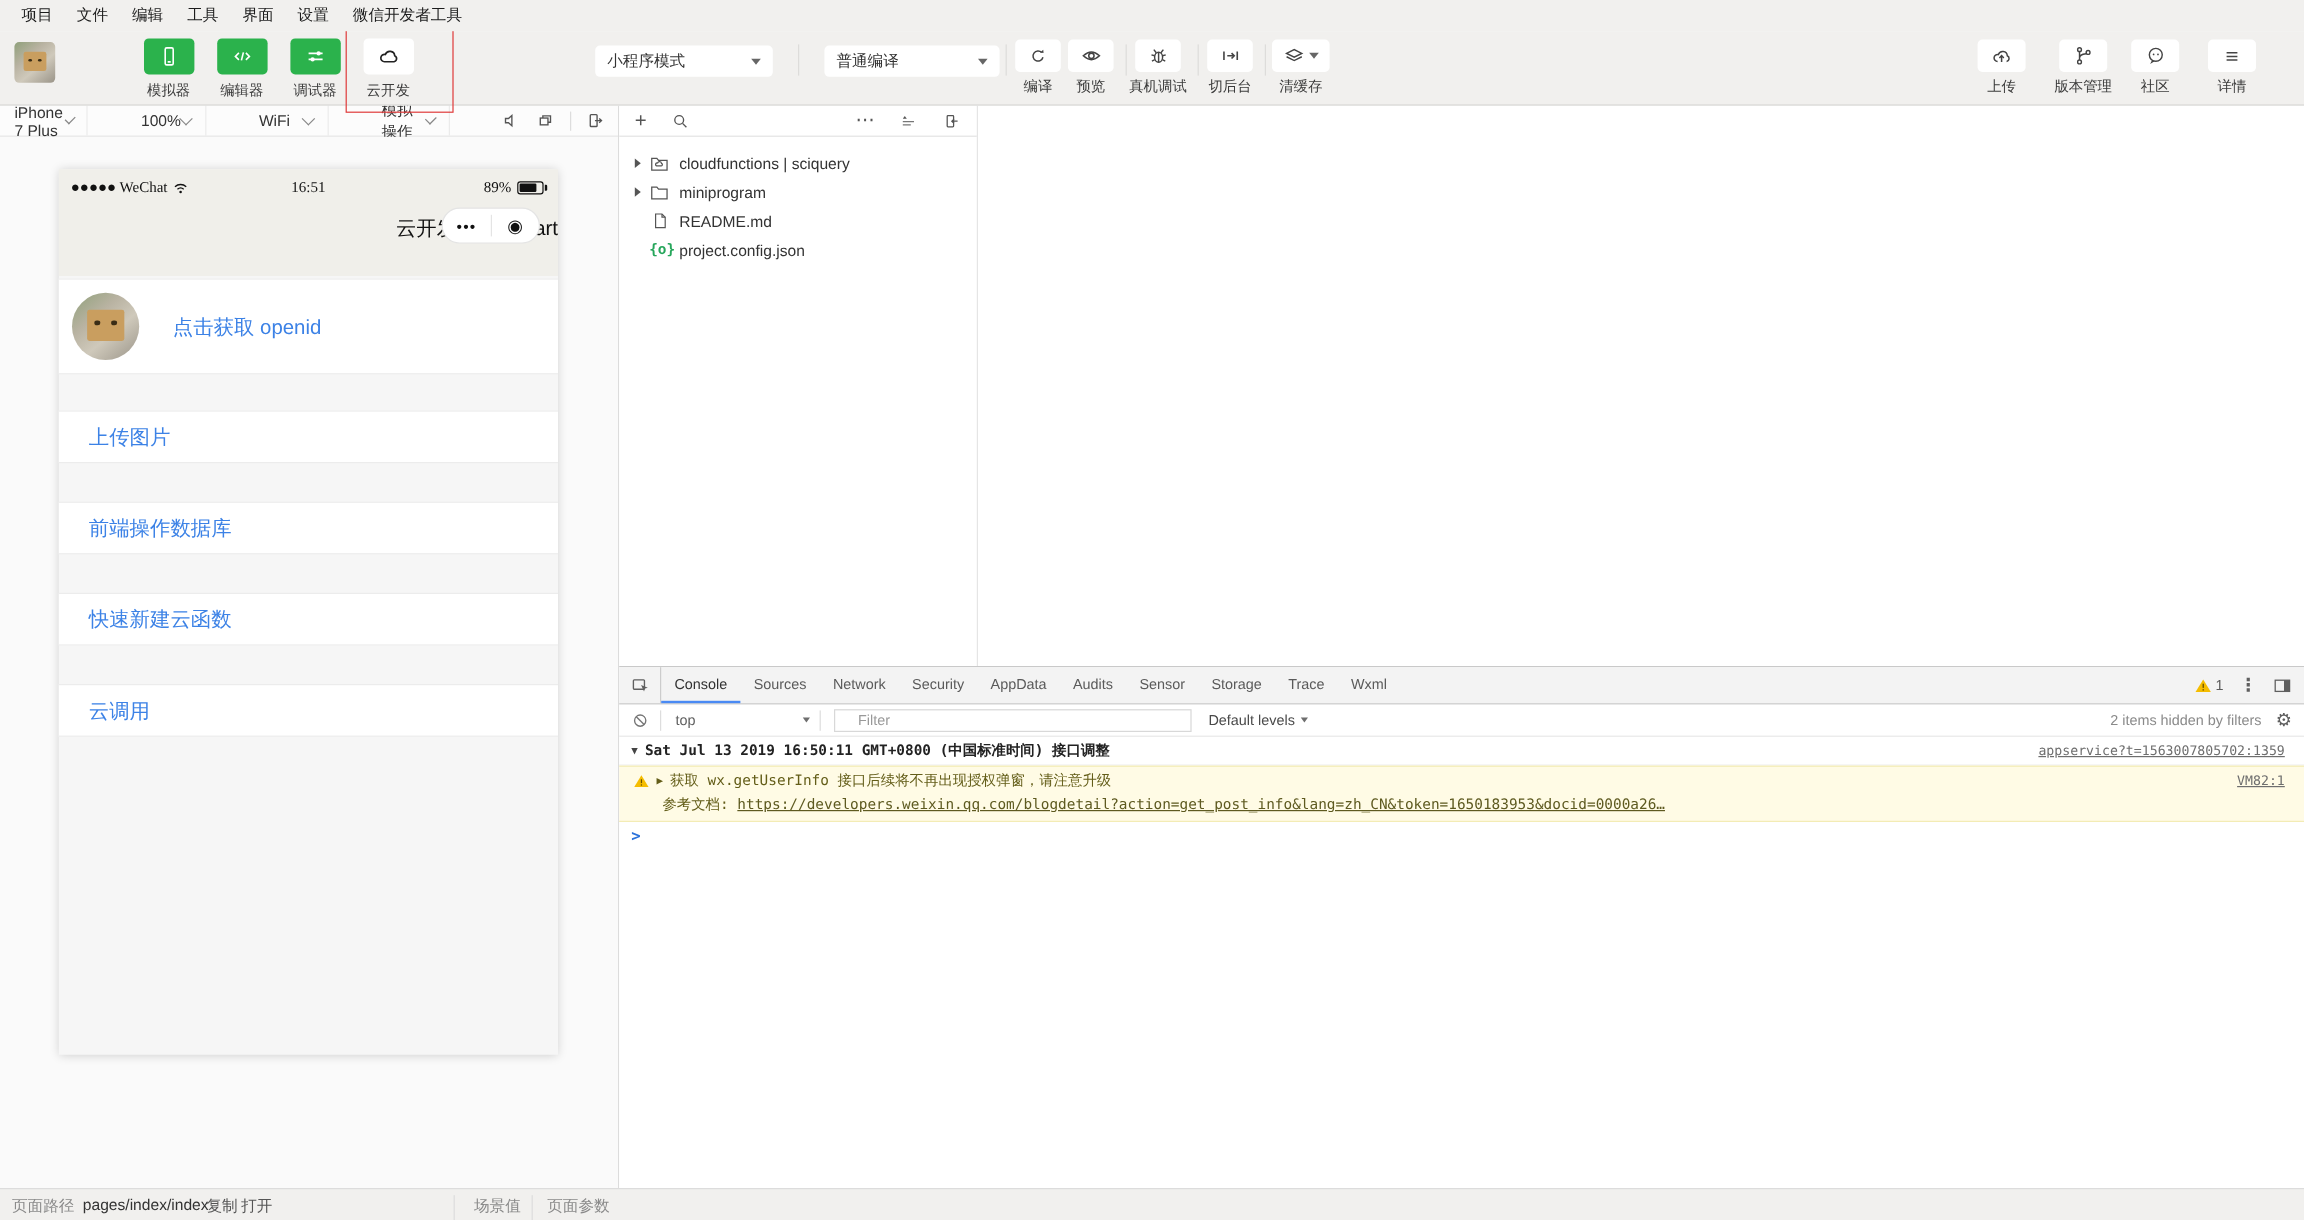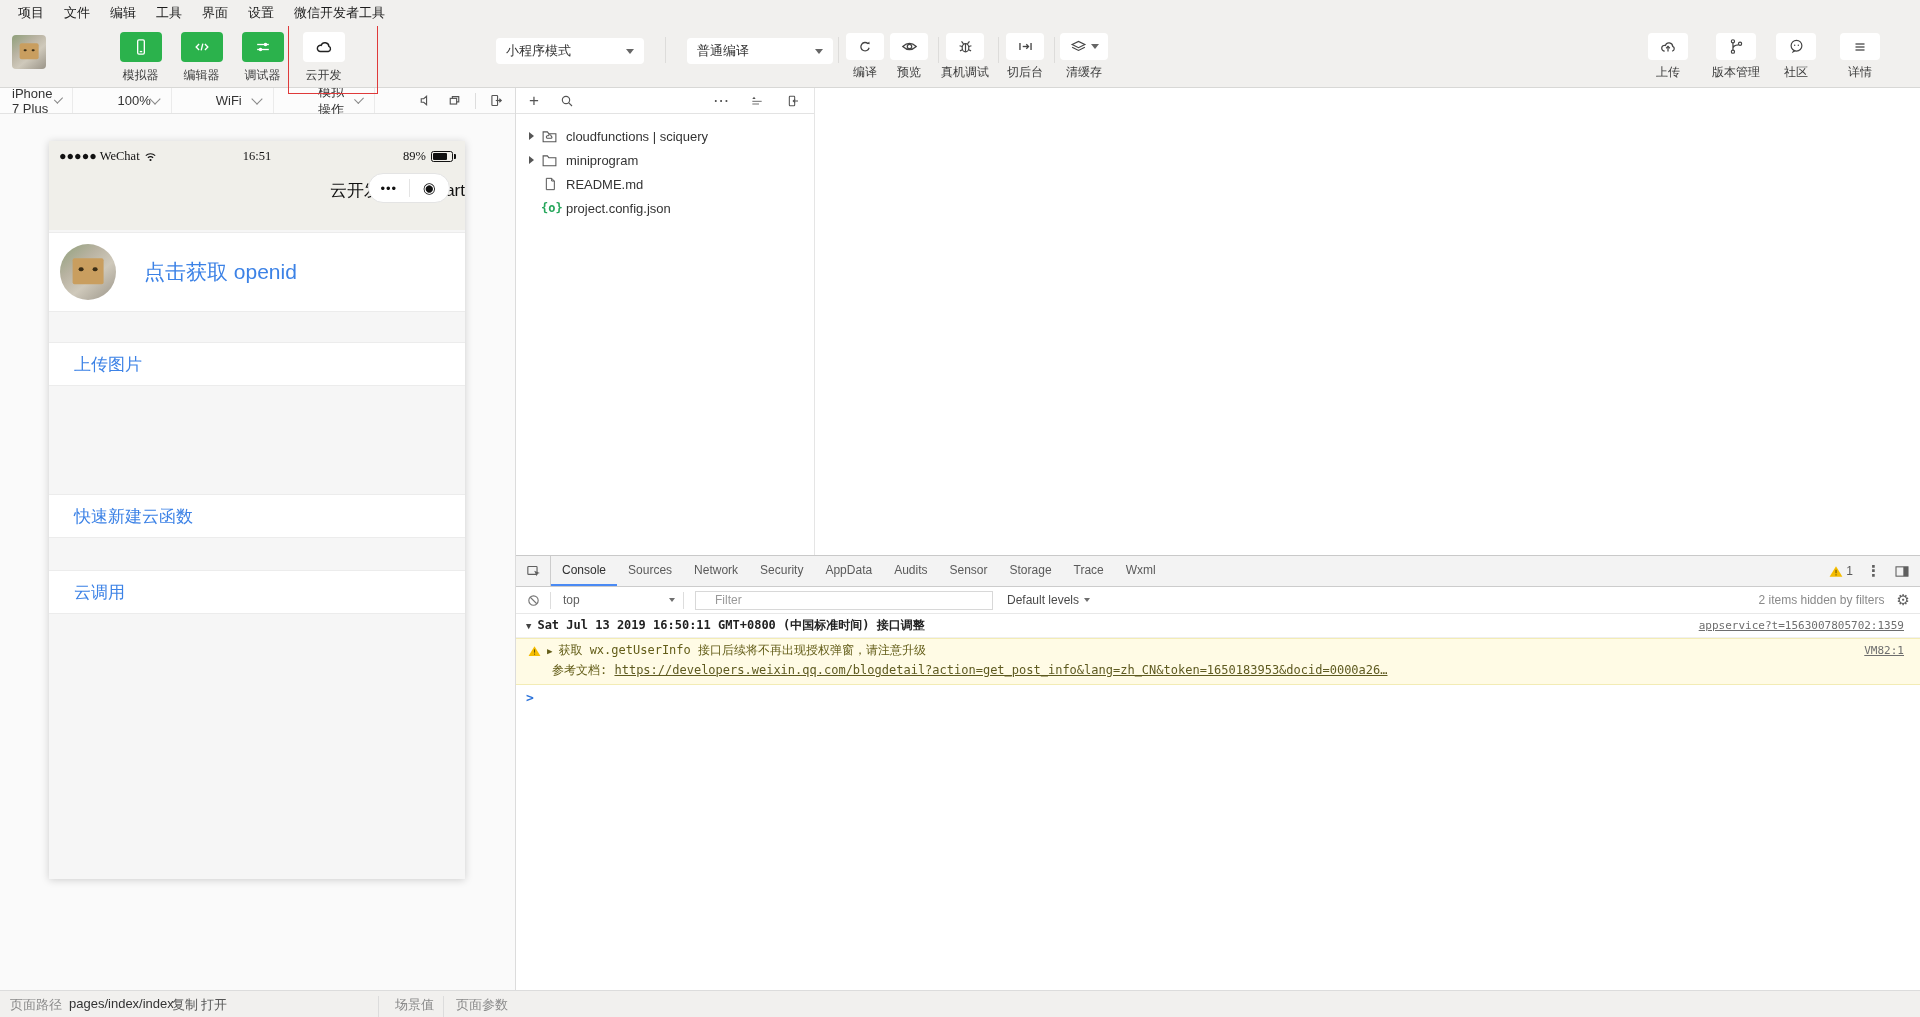--- a/index.html
+++ b/index.html
@@ -52,21 +52,21 @@
   .batt{position:relative;width:22px;height:11px;border:1.5px solid #111;border-radius:2.5px;box-sizing:border-box;}
   .batt::before{content:"";position:absolute;left:1px;top:1px;bottom:1px;width:14px;background:#111;border-radius:1px;}
   .batt::after{content:"";position:absolute;right:-4px;top:2px;width:2.5px;height:4.5px;background:#111;border-radius:0 1px 1px 0;}
   .nav-title{position:absolute;left:0;right:0;top:38px;text-align:right;font-size:17px;color:#111;}
   .capsule{position:absolute;right:15px;top:32px;width:82px;height:30px;background:#fff;border:1px solid #e4e4e4;border-radius:16px;display:flex;align-items:center;box-sizing:border-box;}
   .cap-more{flex:1;text-align:center;font-size:13px;letter-spacing:1px;color:#111;}
   .cap-div{width:1px;height:18px;background:#e4e4e4;}
   .cap-home{flex:1;text-align:center;font-size:15px;color:#111;}
   .openid-card{position:absolute;top:91px;left:0;right:0;height:80px;background:#fff;border-top:1px solid #ececec;border-bottom:1px solid #ececec;display:flex;align-items:center;padding-left:11px;box-sizing:border-box;}
   .avatar-lg{width:56px;height:56px;border-radius:50%;flex:0 0 56px;}
-  .openid-link{margin-left:28px;font-size:21px;color:#3c82e6;}
+  .openid-link{margin-left:28px;font-size:17px;color:#3c82e6;}
   .pm-row{position:absolute;left:0;right:0;height:44px;background:#fff;border-top:1px solid #ececec;border-bottom:1px solid #ececec;display:flex;align-items:center;padding-left:25px;font-size:17px;color:#3c82e6;box-sizing:border-box;}
 
   
   .exp-panel{position:absolute;left:516px;top:88px;width:299px;height:467px;background:#fff;border-right:1px solid #e5e5e5;box-sizing:border-box;}
   .exp-bar{height:26px;border-bottom:1px solid #e3e3e3;display:flex;align-items:center;padding:0 13px;box-sizing:border-box;gap:20px;}
   .exp-spacer{flex:1;}
   .glyph-btn{color:#555;font-size:16px;line-height:1;}
   .tree{padding-top:10px;font-size:13px;color:#333;}
   .tree-row{height:24px;display:flex;align-items:center;padding-left:13px;}
   .tri{width:0;height:0;border-left:5px solid #555;border-top:4px solid transparent;border-bottom:4px solid transparent;margin-right:7px;}
@@ -349,20 +349,23 @@
       <div class="openid-card">
         <div class="avatar-lg danbo">
             <div class="head"></div>
           </div>
         <span class="openid-link">点击获取 openid</span>
       </div>
 
       <div class="pm-row" style="top:201px;">
           <span>上传图片</span>
         </div>
+      <div class="pm-row" style="top:277px;">
+          <span>前端操作数据库</span>
+        </div>
       <div class="pm-row" style="top:353px;">
           <span>快速新建云函数</span>
         </div>
       <div class="pm-row" style="top:429px;">
           <span>云调用</span>
         </div>
     </div>
   </div>
 
   <div class="exp-panel">

